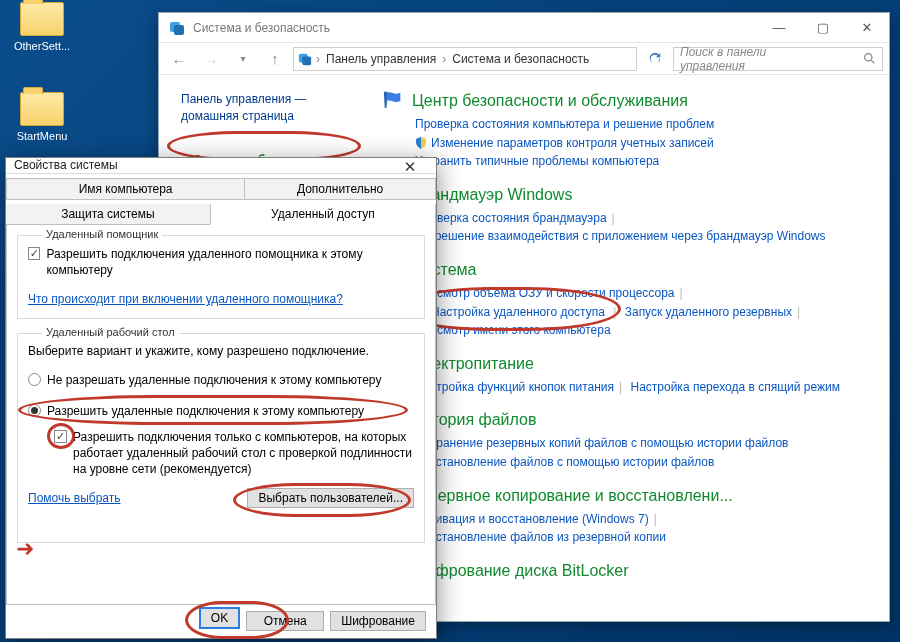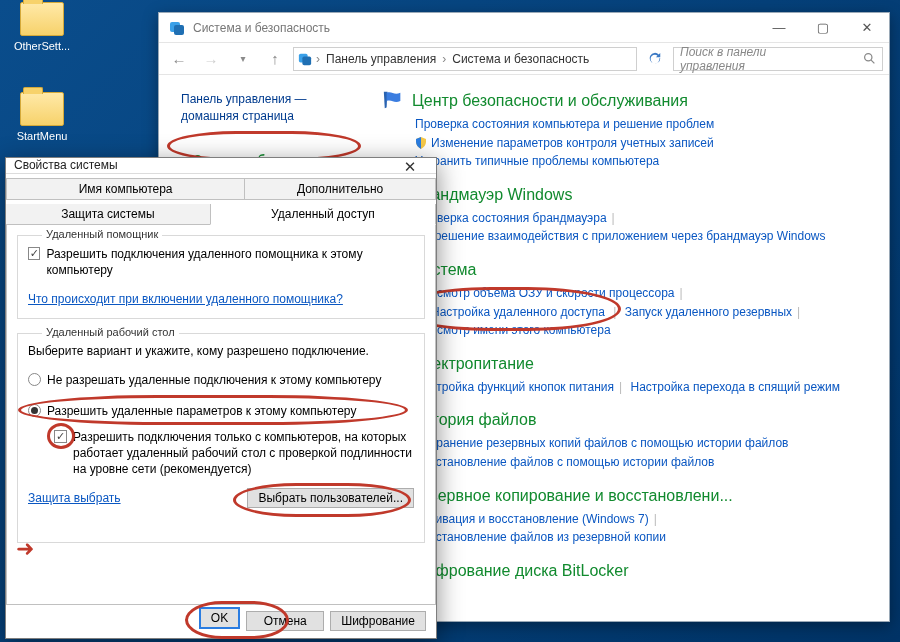--- a/index.html
+++ b/index.html
@@ -287,34 +287,34 @@
       <div class="chk-row" style="margin-bottom:14px">
         <div class="rad"></div>
         <div>Не разрешать удаленные подключения к этому компьютеру</div>
       </div>
 
       <div style="position:relative">
         <div class="chk-row">
           <div class="rad">
               <div class="dot"></div>
             </div>
-          <div>Разрешить удаленные параметров к этому компьютеру</div>
+          <div>Разрешить удаленные подключения к этому компьютеру</div>
         </div>
         <div class="annot-oval" style="top:-8px;left:-10px;width:390px;height:30px;border-radius:50%/70%"></div>
       </div>
 
       <div class="chk-row small-indent" style="margin-top:10px">
         <div class="chk" style="position:relative">✓
           <div class="annot-oval" style="top:-8px;left:-8px;width:28px;height:26px"></div>
         </div>
         <div style="flex:1">Разрешить подключения только с компьютеров, на которых работает удаленный рабочий стол с проверкой подлинности на уровне сети (рекомендуется)</div>
       </div>
 
       <div style="display:flex;justify-content:space-between;align-items:center;margin-top:14px">
-        <span class="link-text">Защита выбрать</span>
+        <span class="link-text">Помочь выбрать</span>
         <span style="position:relative">
           <span class="btn">Выбрать пользователей...</span>
           <div class="annot-oval" style="top:-8px;left:-14px;width:178px;height:34px;border-radius:50%/70%"></div>
         </span>
       </div>
     </div>
   </div>
 
   <div class="btn-row">
     <span style="position:relative">

